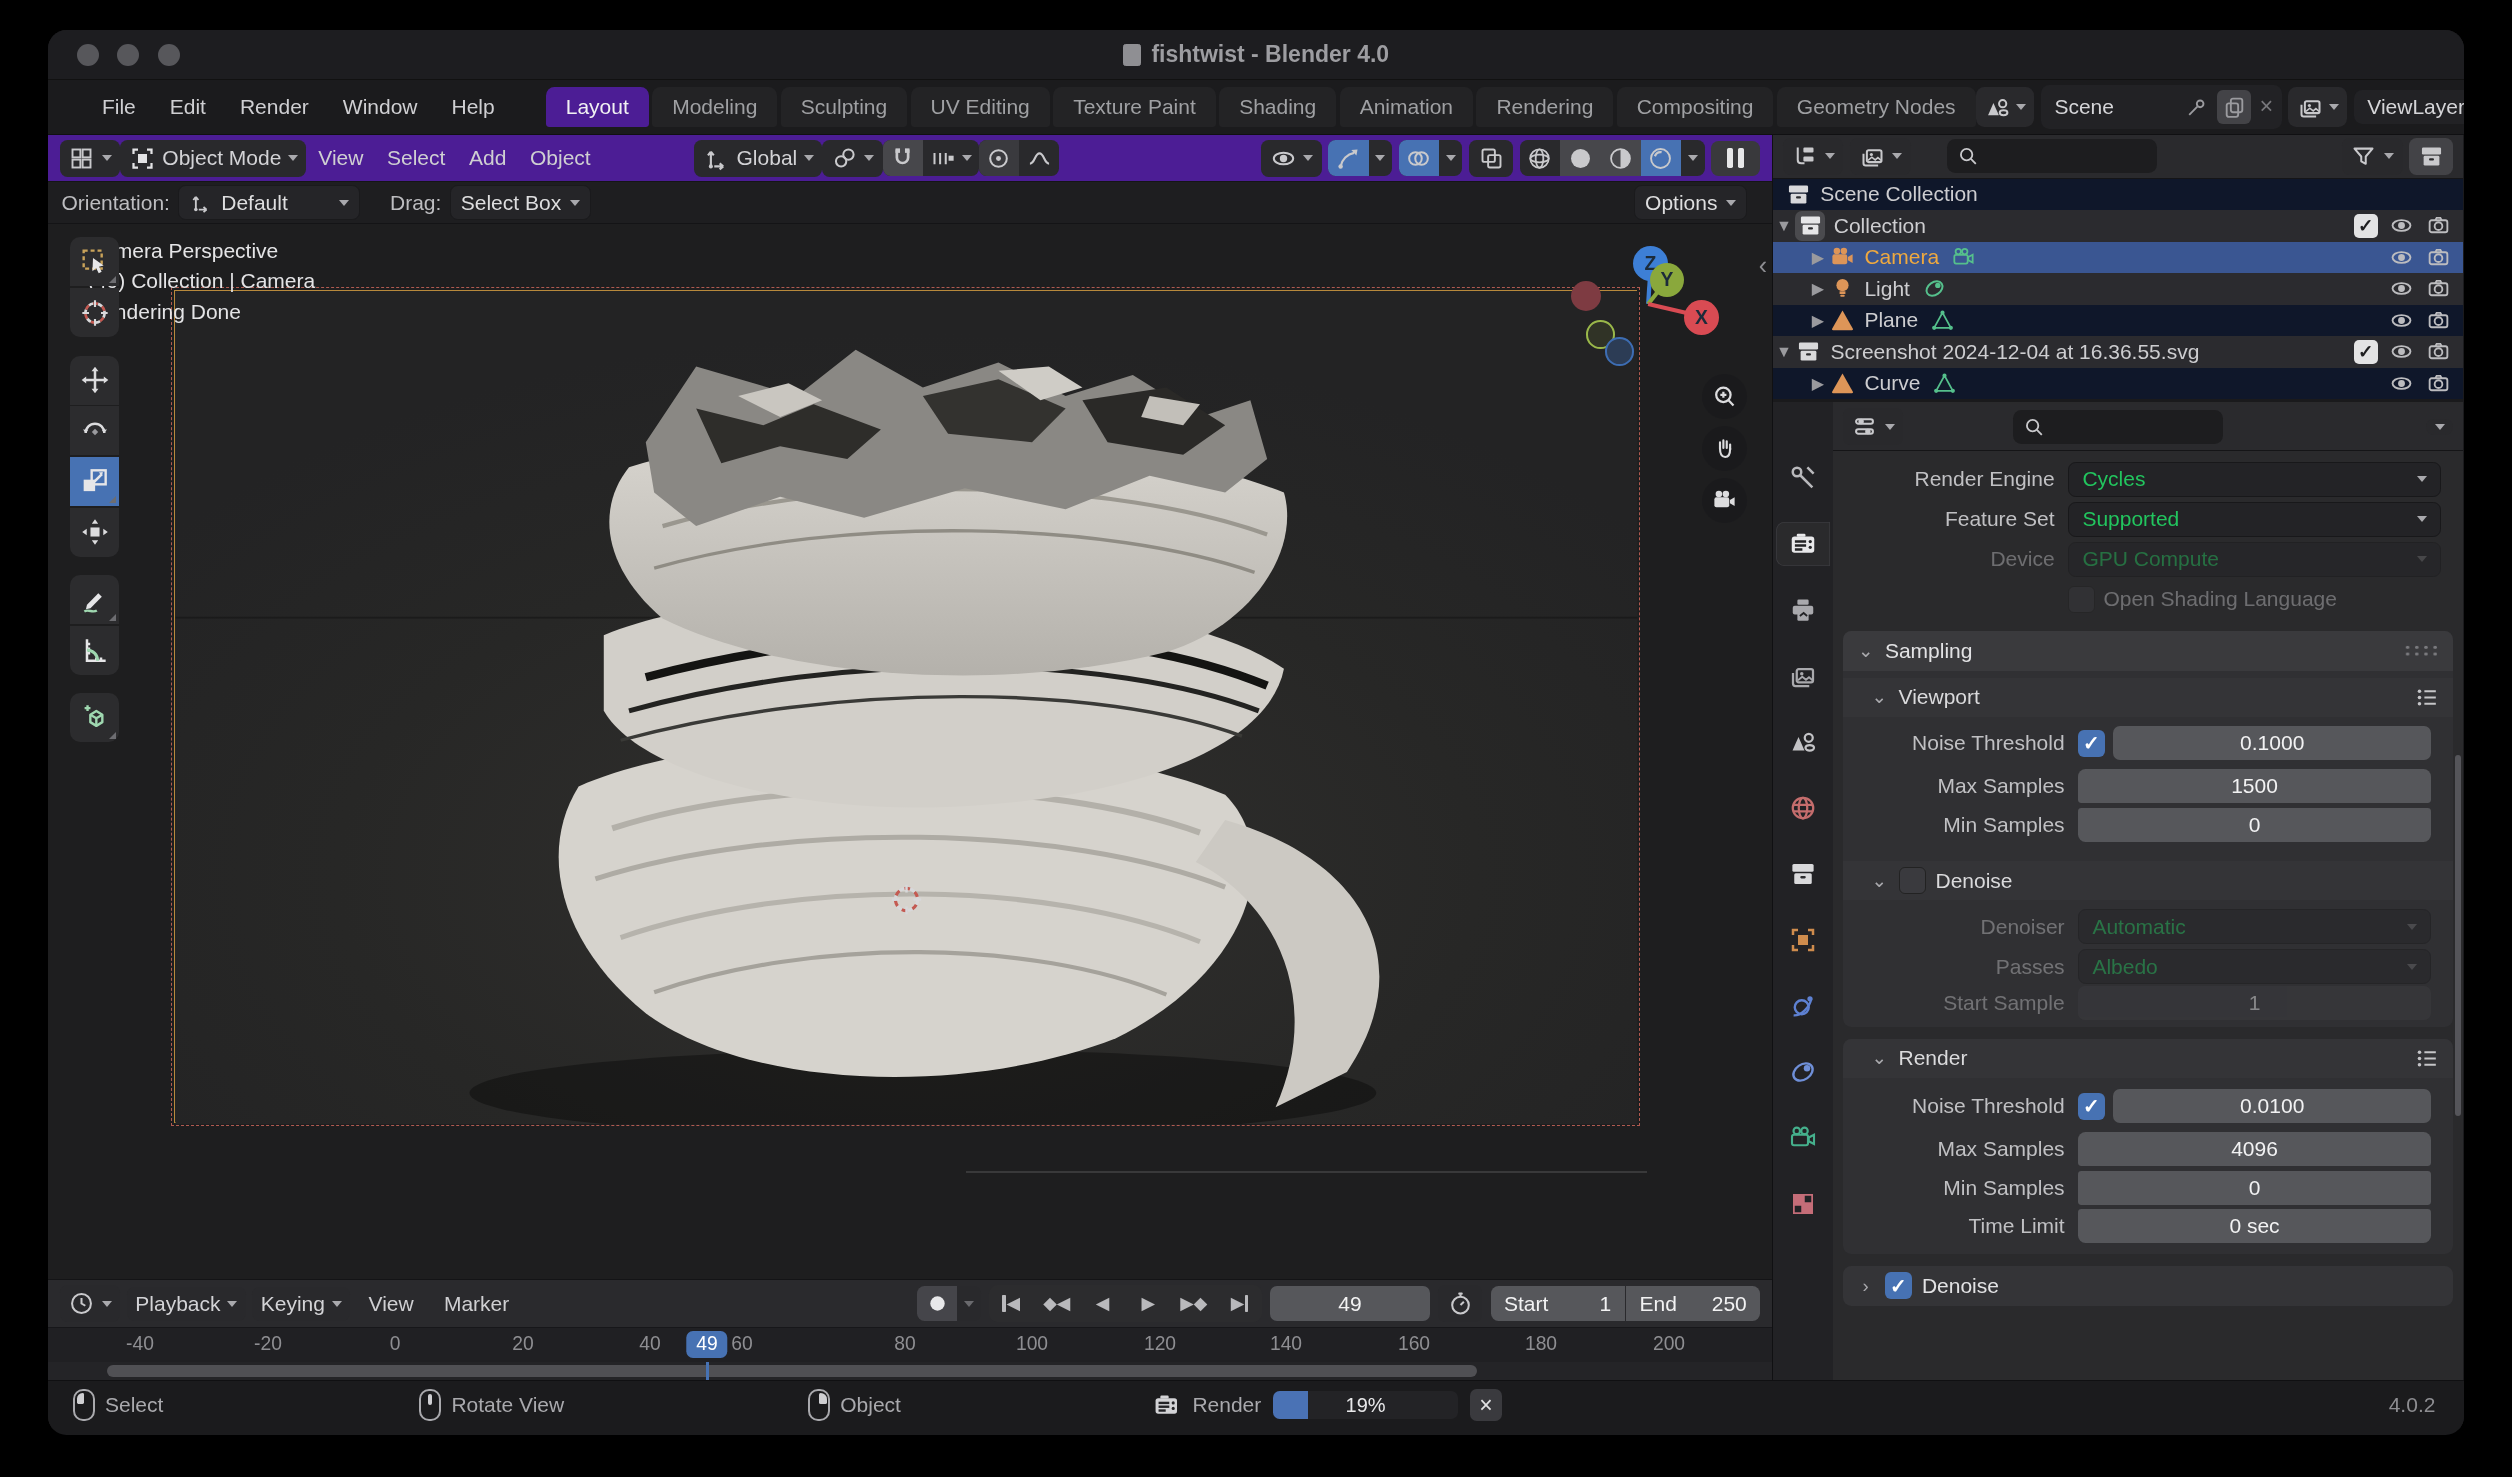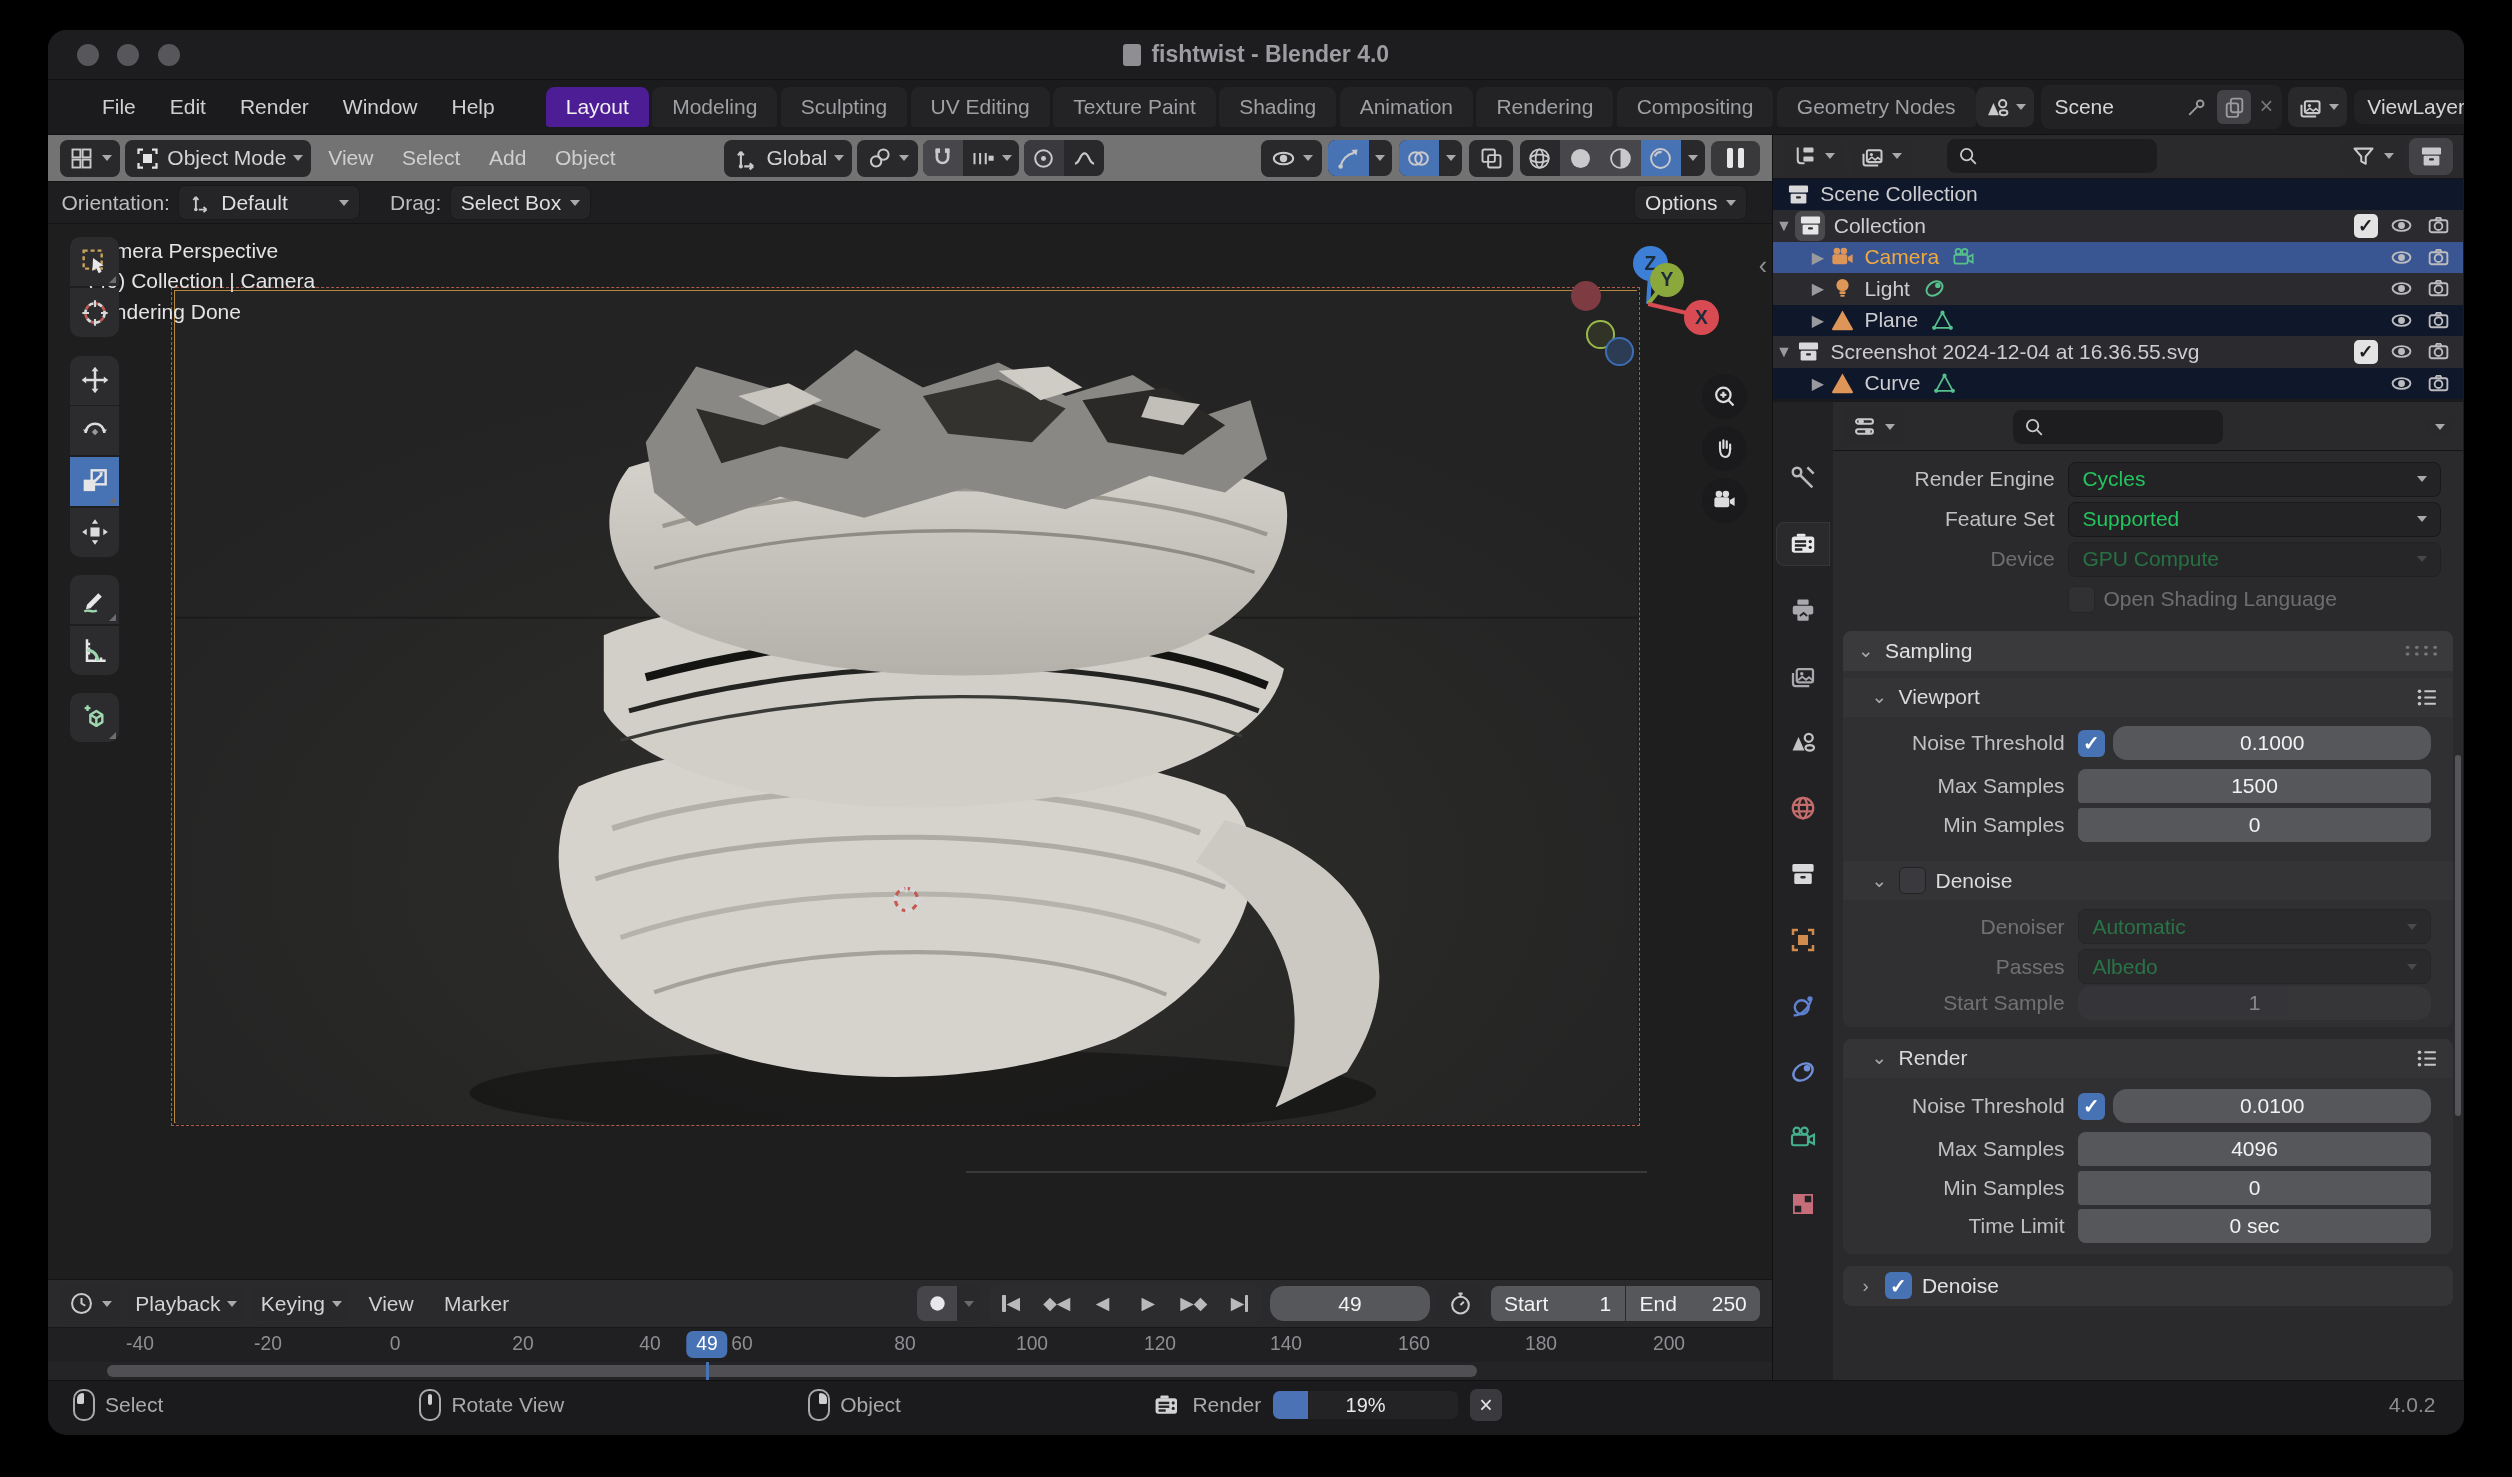--- a/index.html
+++ b/index.html
@@ -27,21 +27,21 @@
   .minib.hl{background:#434347;}
   .xg{color:#77777b;font-size:23.5px;line-height:1;}
   
   .car{width:0;height:0;border-left:5.9px solid transparent;border-right:5.9px solid transparent;border-top:6.7px solid #a9a9ad;display:inline-block;}
   .car.dim{border-top-color:#6a6a6e;}
   
   .main{display:flex;height:1245px;}
   .left-stack{width:1725px;display:flex;flex-direction:column;border-right:1.7px solid #101012;}
   .right-col{width:690px;display:flex;flex-direction:column;background:#28282b;}
   
-  .vph{height:47px;background:#737373;display:flex;align-items:center;gap:5px;padding:0 11.8px;border-bottom:0.8px solid #151517;}
+  .vph{height:47px;background:#4c1d95;display:flex;align-items:center;padding:0 11.8px;border-bottom:0.8px solid #151517;}
   .hbtn{display:flex;align-items:center;gap:6.7px;background:#29292c;border-radius:7.6px;padding:5px 8.4px;color:#d3d3d6;font-size:21px;}
   .hmenu{color:#cfcfd2;font-size:21px;padding:5px 11.8px;border-radius:5.9px;}
   .ig{width:27px;height:27px;color:#c9c9cc;flex:none;}
   .seg{display:flex;background:#29292c;border-radius:7.6px;overflow:hidden;align-items:stretch;}
   .seg>span{display:flex;align-items:center;justify-content:center;padding:4.2px 6.7px;}
   .seg .on{background:#4772b3;color:#fff;}
   .pause{display:flex;gap:5px;align-items:center;justify-content:center;background:#39393c;border-radius:7.6px;width:49px;height:35px;}
   .pause i{width:5.9px;height:20px;background:#e7e7e9;border-radius:1.7px;}
   
   .tset{height:42px;background:#1e1e20;display:flex;align-items:center;gap:8.4px;padding:0 13.4px;border-bottom:0.8px solid #141416;}
@@ -65,21 +65,21 @@
   .cursor3d{position:absolute;left:840px;top:657px;width:37px;height:37px;}
   
   .timeline{height:101px;background:#232326;border-top:0.8px solid #141416;display:flex;flex-direction:column;}
   .tlh{height:47px;background:#2a2a2d;display:flex;align-items:center;gap:6.7px;padding:0 11.8px;}
   .ruler{position:relative;height:35px;background:#202023;border-top:0.8px solid #17171a;}
   .rlab{position:absolute;top:5px;transform:translateX(-50%);color:#8e8e92;font-size:19.3px;}
   .framebadge{position:absolute;top:2.5px;transform:translateX(-50%);background:#4772b3;color:#fff;font-size:19.3px;padding:2.5px 10px;border-radius:6.7px;}
   .tbody{position:relative;flex:1;background:#242427;}
   .scrollbar{position:absolute;left:59px;top:2.5px;height:12.6px;width:1370px;background:#505054;border-radius:6.7px;}
   .playhead{position:absolute;left:658px;top:28.6px;bottom:0;width:2.5px;background:#4772b3;}
-  .valfield{background:#56575b;border-radius:14px;color:#f2f2f3;font-size:21px;display:flex;align-items:center;justify-content:center;}
+  .valfield{background:#56575b;border-radius:7px;color:#f2f2f3;font-size:21px;display:flex;align-items:center;justify-content:center;}
   .transport{display:flex;background:#2c2c2e;border-radius:8.4px;overflow:hidden;gap:1.7px;}
   .tpb{width:44px;height:37px;display:flex;align-items:center;justify-content:center;color:#b9b9bc;font-size:17.6px;gap:0.8px;}
   .bar{display:inline-block;width:3.4px;height:17px;background:#b9b9bc;border-radius:0.8px;}
   
   .outliner{height:264px;display:flex;flex-direction:column;background:#0f172a;}
   .olh{height:47px;background:#2a2a2d;display:flex;align-items:center;gap:6.7px;padding:0 10px;border-bottom:0.8px solid #151517;}
   .search{flex:none;display:flex;align-items:center;background:#1d1d1f;border-radius:8.4px;height:34px;padding:0 10px;color:#8d8d91;}
   .orow{display:flex;align-items:center;height:34px;padding-right:11.8px;font-size:21px;color:#cdcdd0;position:relative;}
   .orow.alt{background:#2b2b2f;}
   .orow.sel{background:#3a5692;}

